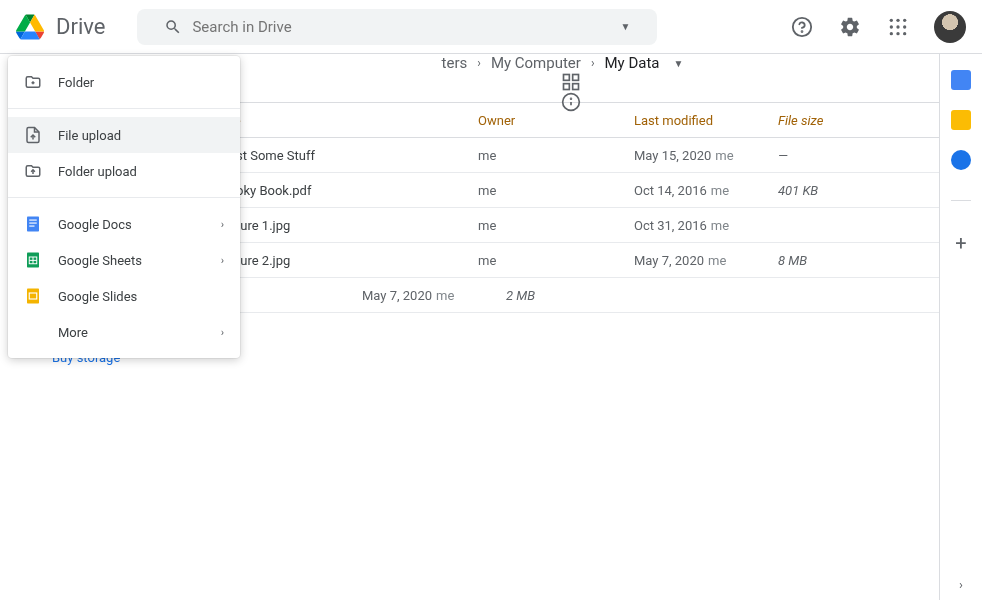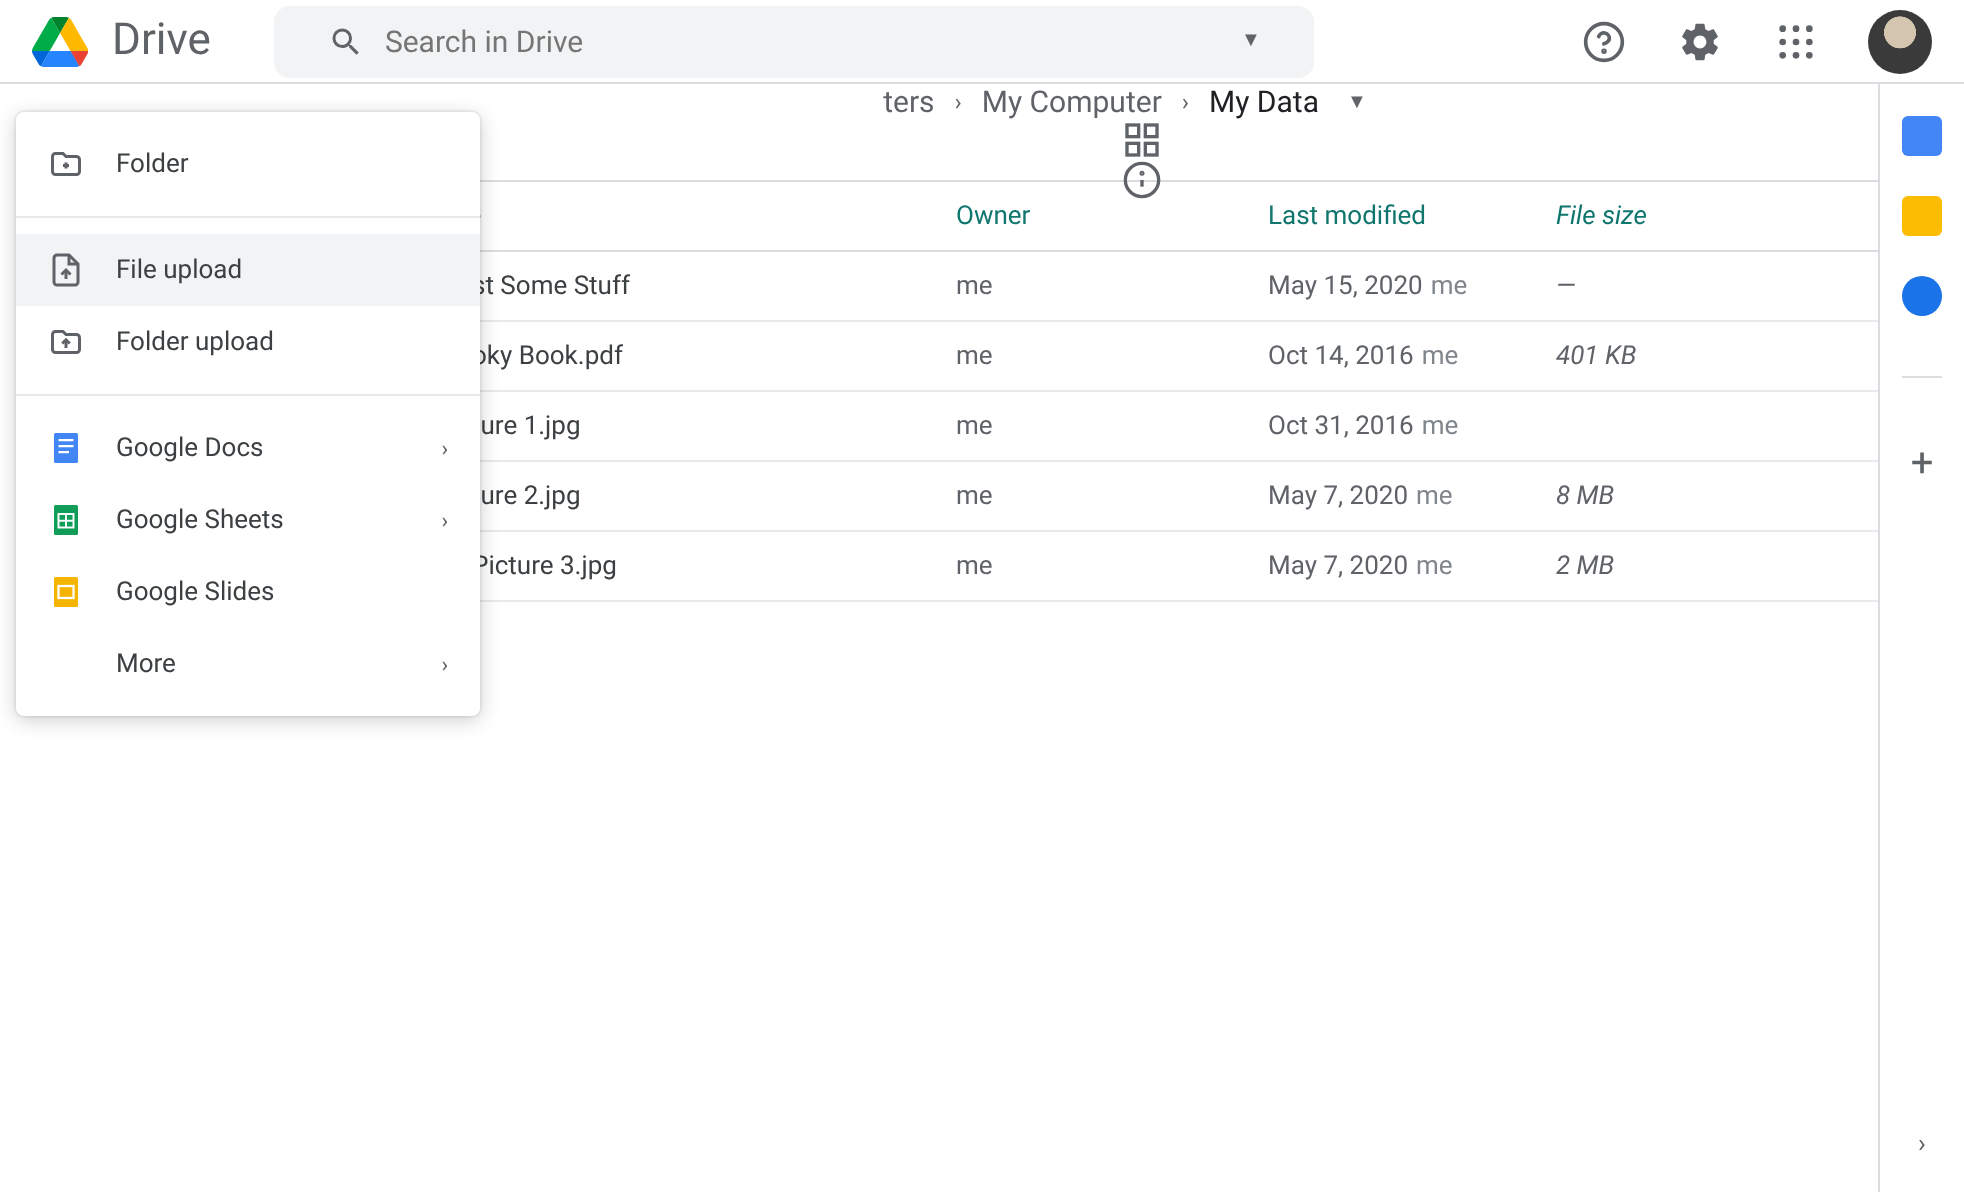--- a/index.html
+++ b/index.html
@@ -1,19 +1,19 @@
 <!DOCTYPE html>
 <html><head>
 <meta charset="utf-8">
 <style>
 * { margin:0; padding:0; box-sizing:border-box; font-family:Roboto,Arial,sans-serif; }
 body { width:982px; height:600px; background:#fff; overflow:hidden; position:relative; font-size:13px; color:#3c4043; }
 
 
-.header { height:42px; display:flex; align-items:center; padding:0 16px; border-bottom:1px solid #dadce0; gap:8px; }
+.header { height:54px; display:flex; align-items:center; padding:0 16px; border-bottom:1px solid #dadce0; gap:8px; }
 .logo { width:28px; height:28px; }
 .app-name { font-size:22px; color:#5f6368; margin-left:4px; }
 .search { flex:0 0 520px; margin-left:24px; height:36px; background:#f1f3f4; border-radius:8px; display:flex; align-items:center; padding:0 27px; }
 .search input { border:none; background:transparent; outline:none; font-size:15px; color:#5f6368; flex:1; margin-left:10px; }
 .search-dd { color:#5f6368; font-size:10px; }
 .header-spacer { flex:1; }
 .hicon { width:24px; height:24px; color:#5f6368; display:flex; align-items:center; justify-content:center; cursor:pointer; margin-left:16px; }
 .avatar { width:32px; height:32px; border-radius:50%; background:#888; margin-left:16px; overflow:hidden; background:radial-gradient(circle at 50% 35%,#d4c5b0 30%,#3a3a3a 31%); }
 
 
@@ -38,21 +38,21 @@
 .rail-chev { margin-top:auto; margin-bottom:16px; color:#5f6368; cursor:pointer; }
 
 .toolbar { height:48px; display:flex; align-items:center; padding:0 16px;flex-direction:column; }
 .crumbs { display:flex; align-items:center; gap:10px; font-size:15px; color:#5f6368; }
 .crumb { cursor:pointer; }
 .crumb.active { color:#202124; }
 .chev { color:#5f6368; font-size:12px; }
 .dd-arrow { color:#5f6368; font-size:10px; margin-left:4px; }
 .tb-spacer { flex:1; }
 
-.table-head { display:flex; height:36px; align-items:center; font-size:13px; color:#0f766e; border-bottom:1px solid #dadce0; border-top:1px solid #dadce0; padding-left:20px; }
+.table-head { display:flex; height:36px; align-items:center; font-size:13px; color:#a16207; border-bottom:1px solid #dadce0; border-top:1px solid #dadce0; padding-left:20px; }
 .col-name { flex:0 0 272px; }
 .col-owner { flex:0 0 156px; }
 .col-mod { flex:0 0 144px; }
 .col-size { flex:1;font-style:italic; }
 
 .row { display:flex; height:35px; align-items:center; border-bottom:1px solid #e8eaed; padding-left:20px; font-size:13px; color:#5f6368; }
 .fico { width:16px; height:16px; margin-right:14px; }
 .fname { color:#3c4043; }
 .owner { color:#5f6368; }
 .mod-date { color:#5f6368; }
@@ -220,30 +220,20 @@
                   <path d="M3 17l5-5 4 4 3-3 6 6" fill="#fff" opacity=".6"></path>
                 </svg>
               </span>
               <span class="fname">ture 2.jpg</span>
             </div>
             <div class="col-owner owner">me</div>
             <div class="col-mod"><span class="mod-date">May 7, 2020</span><span class="mod-who">me</span></div>
             <div class="col-size">8 MB</div>
           </div>
           <div class="row">
-            <div class="col-name" style="display:flex;align-items:center">
-              <span class="fico">
-                <svg width="16" height="16" viewBox="0 0 24 24" fill="#ea4335">
-                  <rect x="3" y="5" width="18" height="14" rx="2"></rect>
-                  <circle cx="8" cy="10" r="1.5" fill="#fff"></circle>
-                  <path d="M3 17l5-5 4 4 3-3 6 6" fill="#fff" opacity=".6"></path>
-                </svg>
-              </span>
-              <span class="fname">Picture 3.jpg</span>
-            </div>
             <div class="col-owner owner">me</div>
             <div class="col-mod"><span class="mod-date">May 7, 2020</span><span class="mod-who">me</span></div>
             <div class="col-size">2 MB</div>
           </div>
         </div>
     </div>
 
     <div class="right-rail">
       <div class="rail-icon rail-cal"></div>
       <div class="rail-icon rail-keep"></div>

